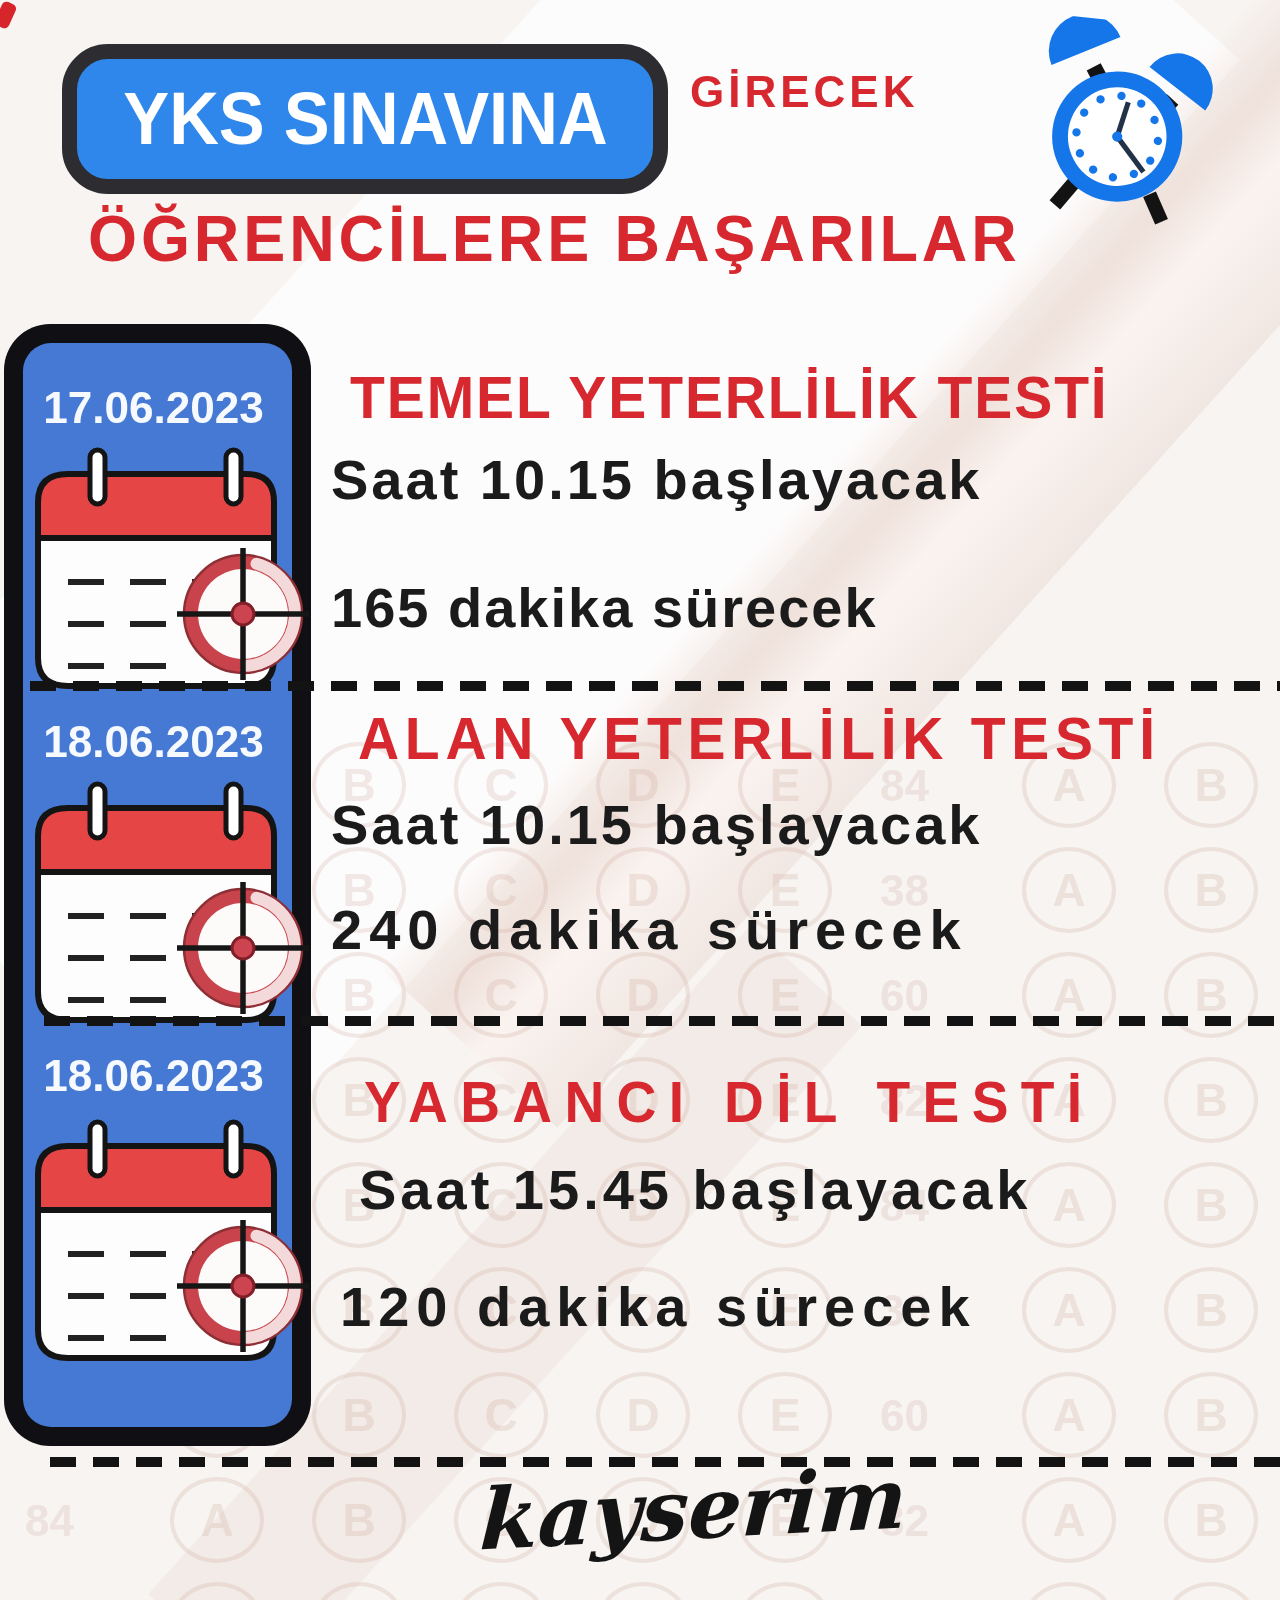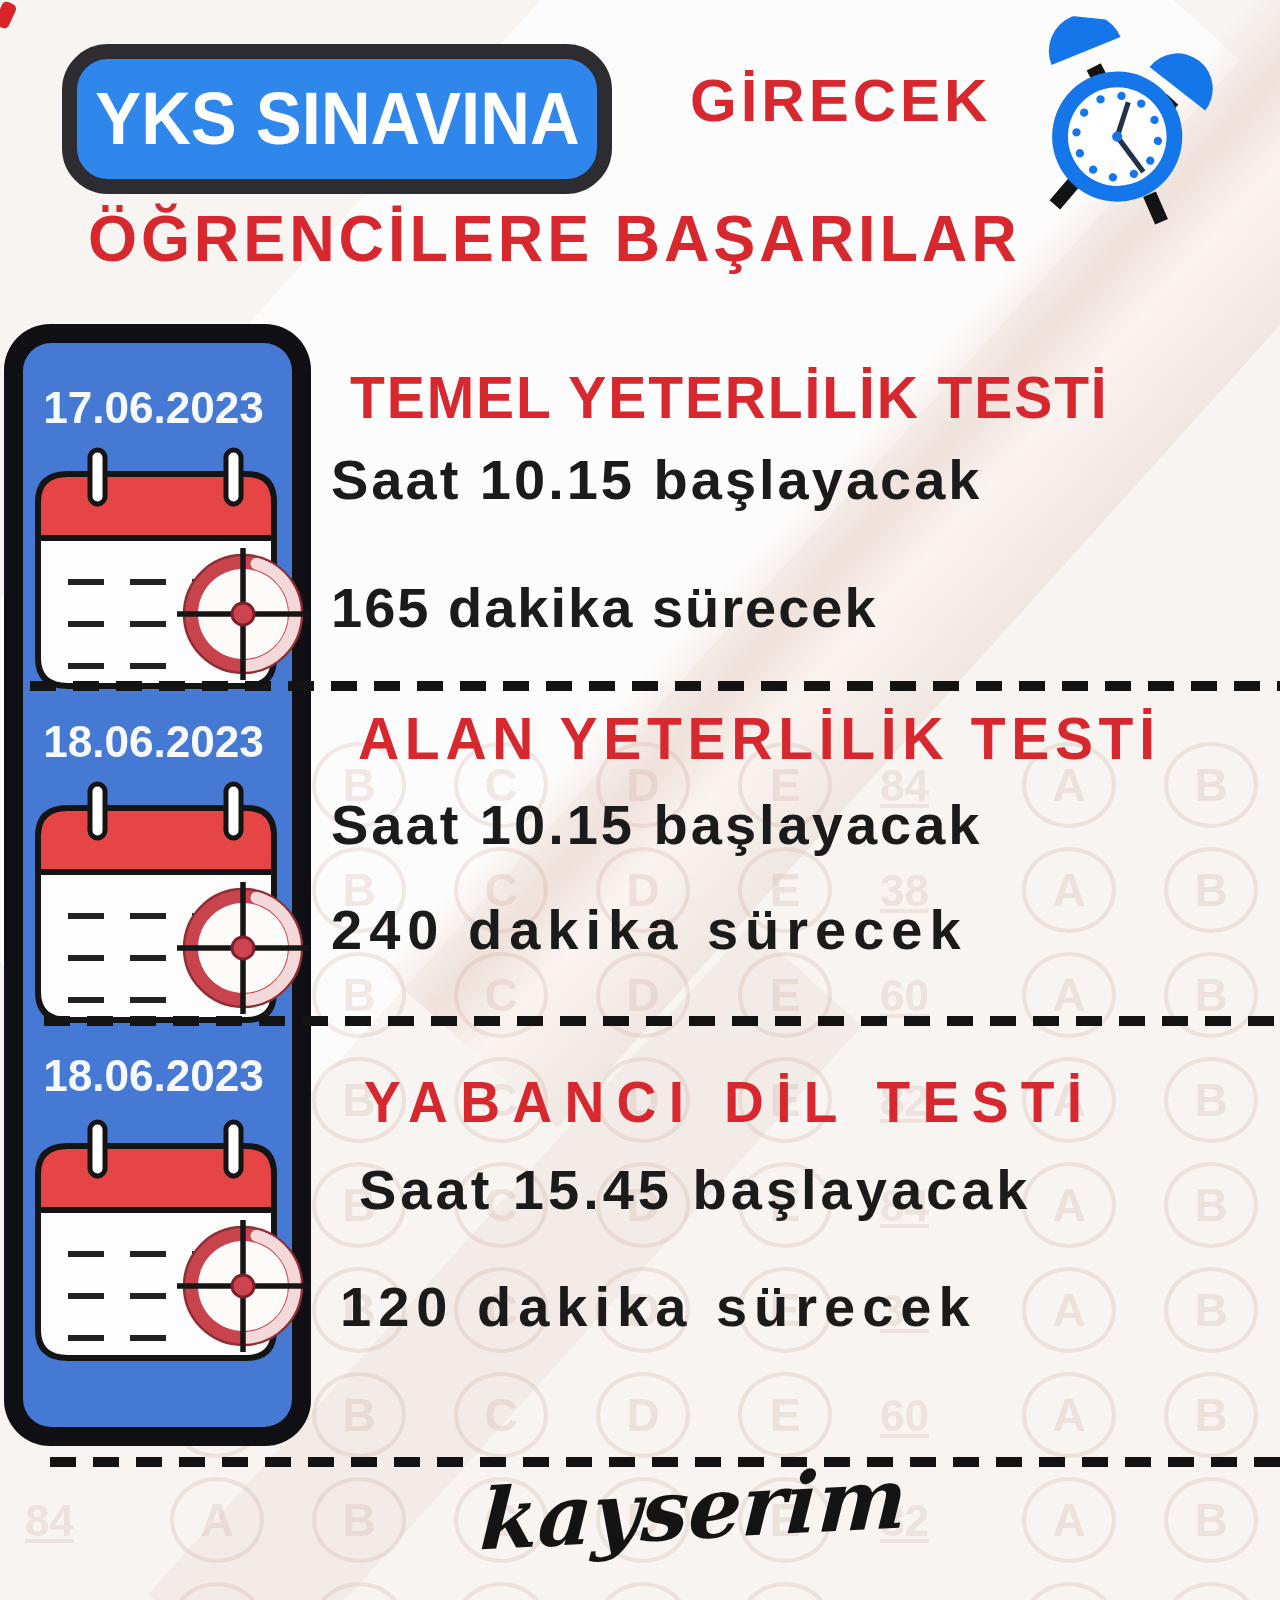--- a/index.html
+++ b/index.html
@@ -19,37 +19,37 @@
   
   .wm-layer{position:absolute; inset:0; z-index:1; pointer-events:none;}
   .wm-bubble{
     position:absolute; width:94px; height:86px; box-sizing:border-box;
     border:4px solid rgba(206,166,156,.25); border-radius:50%;
     display:flex; align-items:center; justify-content:center;
     font-size:46px; font-weight:bold; color:rgba(206,166,156,.25); line-height:1;
   }
   .wm-num{
     position:absolute; font-size:44px; font-weight:bold;
-    color:rgba(206,166,156,.22); line-height:1; padding-top:22px;text-decoration:underline;
+    color:rgba(206,166,156,.22); line-height:1; padding-top:22px;
   }
   
   .red-speck{position:absolute; left:-2px; top:2px; width:15px; height:26px;
     background:#d6262c; border-radius:5px; transform:rotate(24deg); z-index:3;}
   .badge{
-    position:absolute; left:62px; top:44px; width:550px; height:150px; box-sizing:border-box;
+    position:absolute; left:62px; top:44px; width:606px; height:150px; box-sizing:border-box;
     background:#2f87ec; border:15px solid #2c2c31; border-radius:46px;
     display:flex; align-items:center; justify-content:center; z-index:3;
   }
   .badge-label{
     color:#ffffff; font-size:74px; font-weight:800; letter-spacing:0px;
     transform:scaleX(.93); white-space:nowrap; line-height:1;
   }
   .suffix-label{
     position:absolute; left:690px; top:68px; z-index:3;
-    color:#d7282f; font-size:60px; font-weight:800; letter-spacing:4px; line-height:1.1;
+    color:#d7282f; font-size:44px; font-weight:800; letter-spacing:4px; line-height:1.1;
     white-space:nowrap;
   }
   .subtitle{
     position:absolute; left:88px; top:206px; z-index:3;
     color:#d7282f; font-size:65px; font-weight:800; letter-spacing:4px; line-height:1;
     transform:scaleX(.97); transform-origin:left top; white-space:nowrap;
   }
   .alarm-clock{position:absolute; left:1030px; top:22px; z-index:3; transform:rotate(6deg);}
   
   .column{

